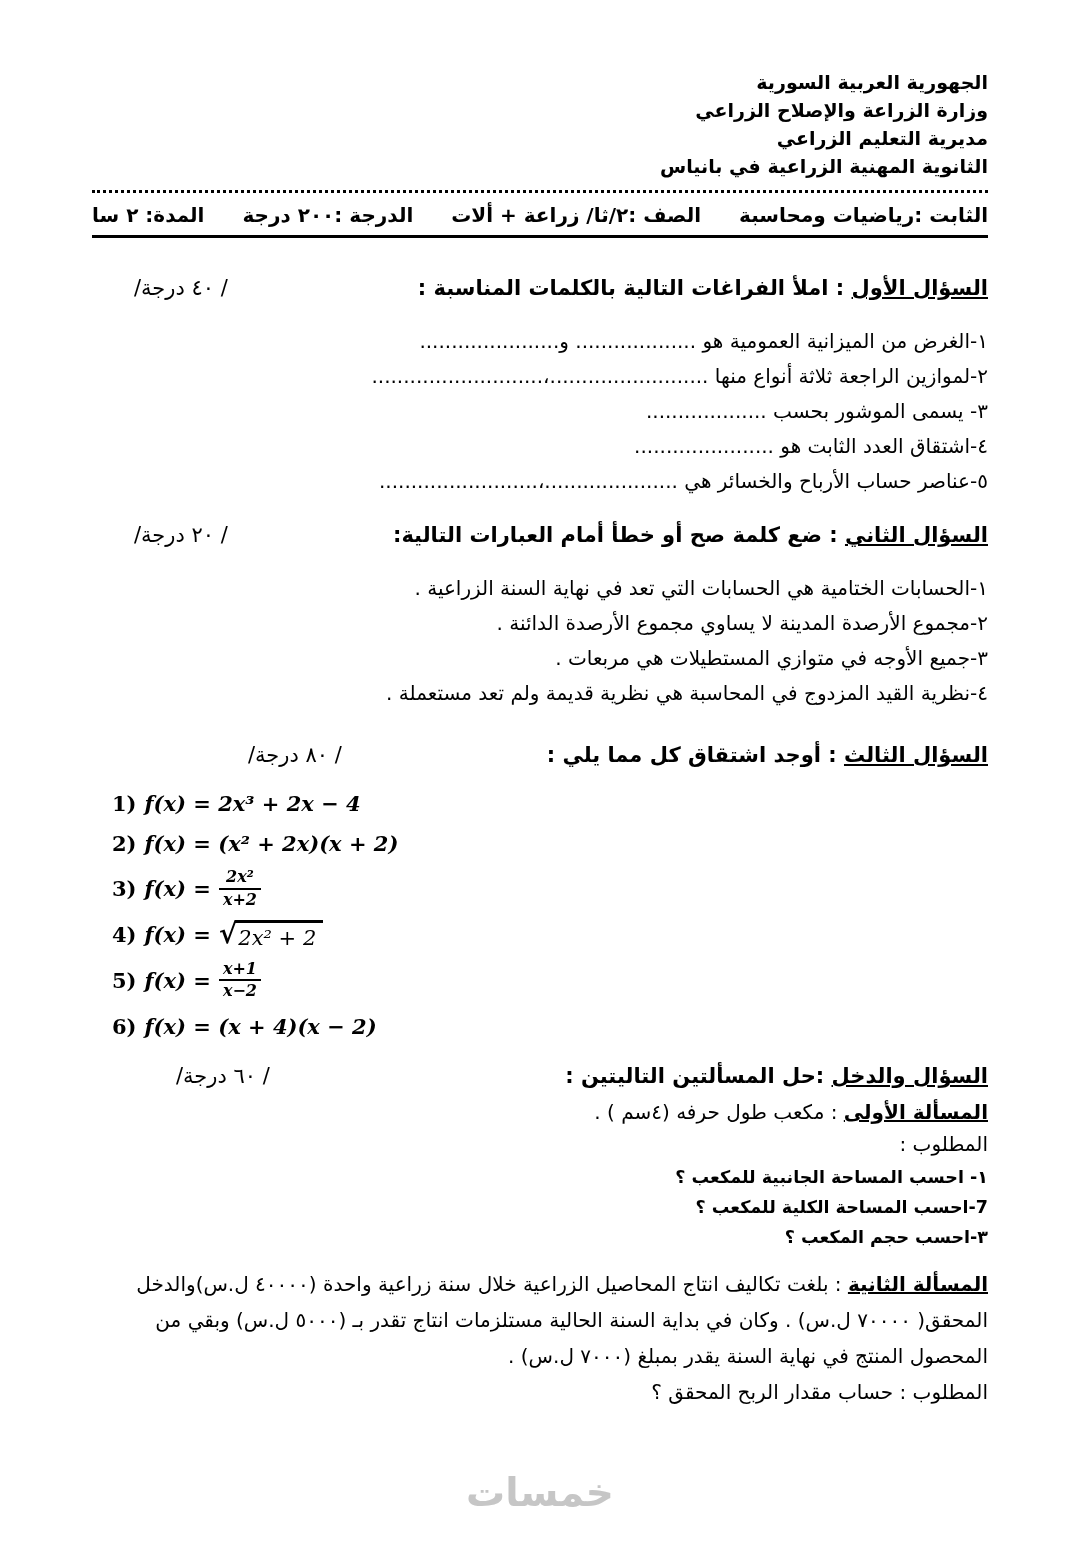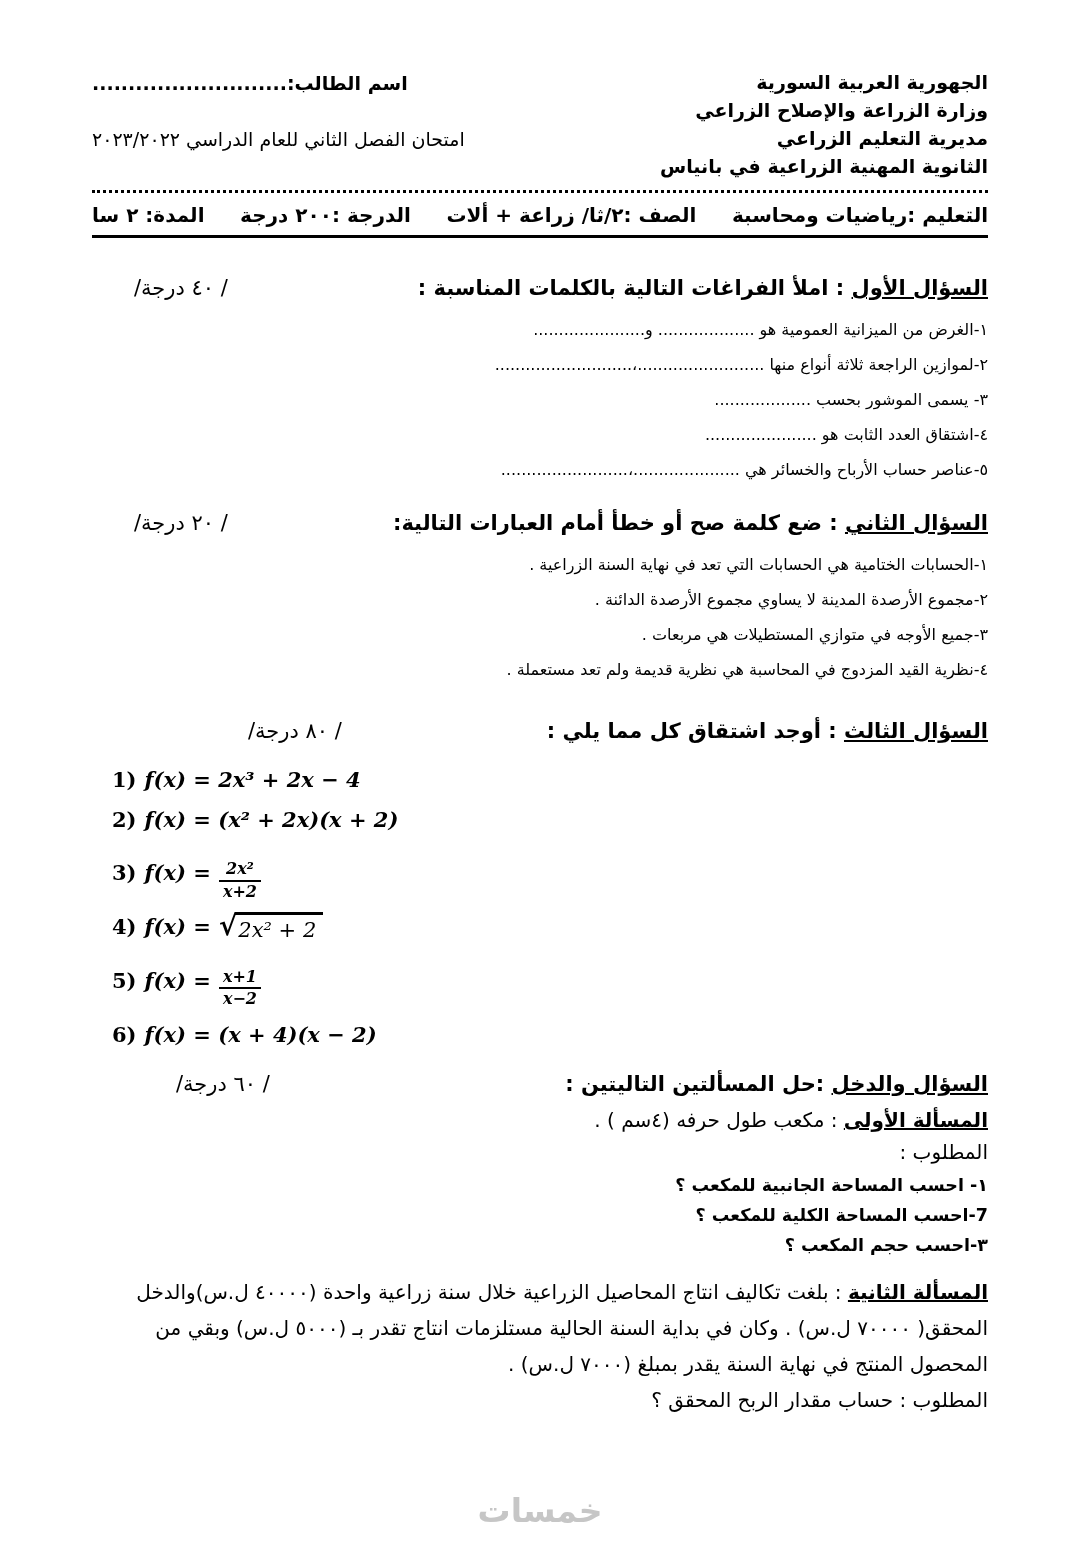--- a/index.html
+++ b/index.html
@@ -19,67 +19,63 @@
   .solid-rule { border-bottom:3px solid #000; margin-top:8px; }
 
   
   .q-head { display:flex; justify-content:space-between; align-items:baseline; font-weight:700; font-size:21px; }
   .q-title { text-decoration:underline; white-space:nowrap; }
   .q-score { direction:ltr; font-weight:400; white-space:nowrap;margin-left:20px; }
   .q1 .q-head { margin-top:38px; padding-left:22px; }
   .q2 .q-head { margin-top:24px; padding-left:22px; }
   .q3 .q-head { margin-top:32px; padding-left:136px; }
   .q4 .q-head { margin-top:22px; padding-left:64px; }
-  .q-items { margin-top:12px; font-size:16px; line-height:35px; }
+  .q-items { margin-top:24px; font-size:20px; line-height:35px; }
 
   
   .math-block { direction:ltr; text-align:left; margin-top:20px; padding-left:20px; font-family:"DejaVu Serif", serif; }
   .math-row { display:flex; align-items:center; gap:8px; margin-bottom:8px; font-weight:700; font-size:21px; min-height:32px; }
   .m-label { font-weight:700; }
   .m-text { font-style:italic; font-weight:700; }
-  .frac { display:inline-flex; flex-direction:column; text-align:center; font-size:16px; line-height:1.3; font-style:italic; font-weight:700; vertical-align:middle;margin-top:16px; }
+  .frac { display:inline-flex; flex-direction:column; text-align:center; font-size:16px; line-height:1.3; font-style:italic; font-weight:700; vertical-align:middle; }
   .frac .num { border-bottom:2px solid #000; padding:0 4px; }
   .frac .den { padding:0 4px; }
   .sqrt { display:inline-flex; align-items:flex-start; }
   .rad-sign { font-size:28px; line-height:1; font-weight:700; }
   .radicand { border-top:3px solid #000; padding:3px 7px 0 3px; margin-left:-2px; font-style:italic; font-weight:400; }
 
   
   .problem-line { font-size:20px; margin-top:12px; }
   .p-title { font-weight:700; text-decoration:underline; }
   .required-label { font-size:20px; margin-top:8px; }
   .sub-items { margin-top:6px; }
   .sub-items > div { font-weight:700; font-size:17.5px; line-height:30px; }
   .problem-para { font-size:20px; line-height:36px; margin-top:14px; text-align:right; }
   .required-line { font-size:20px; margin-top:6px; }
 
-  .watermark { position:absolute; bottom:20px; left:50%; transform:translateX(-50%); color:#c6c6c6; font-size:33px; font-weight:700; }
+  .watermark { position:absolute; bottom:35px; left:50%; transform:translateX(-50%); color:#c6c6c6; font-size:39px; font-weight:700; }
 </style>
 </head>
 <body>
 
 <div class="page">
 
   <header class="header">
     <div class="org-block">
       <div>الجهورية العربية السورية</div>
       <div>وزارة الزراعة والإصلاح الزراعي</div>
       <div>مديرية التعليم الزراعي</div>
       <div>الثانوية المهنية الزراعية في بانياس</div>
     </div>
-    <div class="meta-block">
-      <div class="student-name">اسم الطالب:...........................</div>
-      <div class="exam-title">امتحان الفصل الثاني للعام الدراسي  ٢٠٢٣/٢٠٢٢</div>
-    </div>
   </header>
 
   <div class="dotted-rule"></div>
 
   <div class="info-bar">
-    <span>التعليم :رياضيات ومحاسبة</span>
+    <span>الثابت :رياضيات ومحاسبة</span>
     <span>الصف :٢/ثا/ زراعة + ألات</span>
     <span>الدرجة :٢٠٠ درجة</span>
     <span>المدة: ٢ سا</span>
   </div>
 
   <div class="solid-rule"></div>
 
   <section class="q1">
     <div class="q-head">
       <div>

